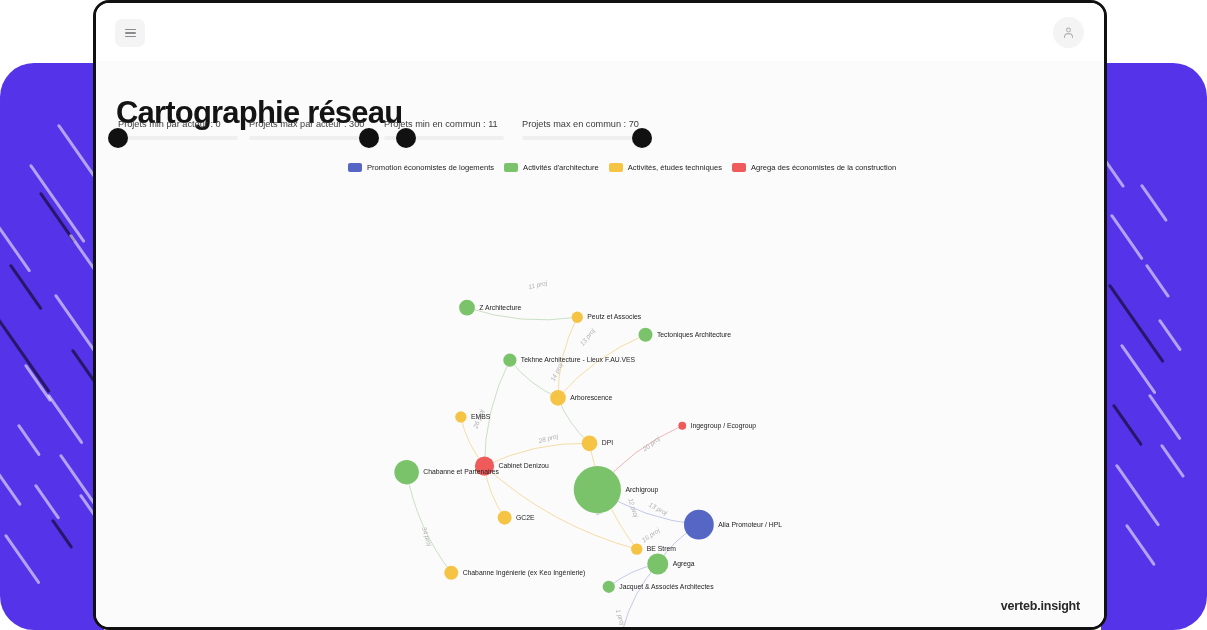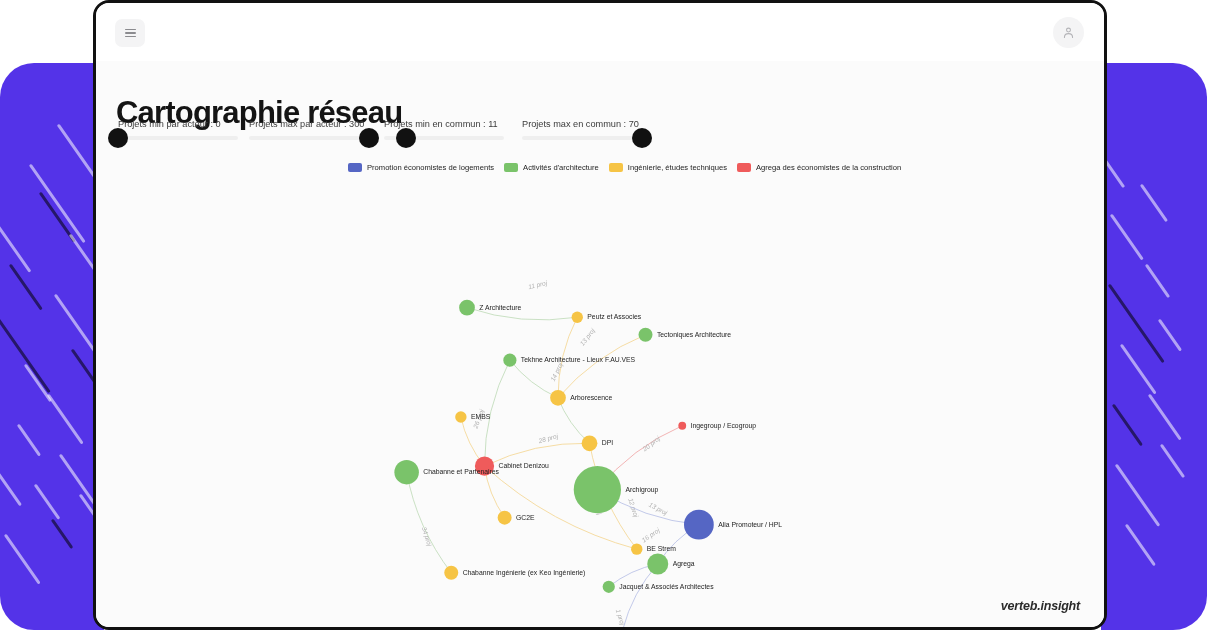--- a/index.html
+++ b/index.html
@@ -113,21 +113,20 @@
     dominant-baseline:middle;
   }
   .edge-line{fill:none;stroke-width:0.9;}
   .node-circle{cursor:pointer;}
 
   
   #brand{
     position:absolute;right:24px;bottom:14px;
     font-size:12.5px;font-weight:bold;color:#2a2a2a;
     letter-spacing:-0.2px;
-    font-style:italic;
   }
 </style>
 </head>
 <body>
 
 <div class="purple-panel" id="purple-left">
   <div class="stripes">
       <div class="stripe lt" style="left: -10px; top: 150px; width: 70px;"></div>
       <div class="stripe lt" style="left: 30px; top: 100px; width: 95px;"></div>
       <div class="stripe lt" style="left: 58px; top: 60px; width: 80px;"></div>
@@ -218,21 +217,21 @@
         <div class="legend-item">
           <span class="legend-swatch" style="background: rgb(85, 102, 196);"></span>
           <span class="legend-text">Promotion économistes de logements</span>
         </div>
         <div class="legend-item">
           <span class="legend-swatch" style="background: rgb(122, 195, 106);"></span>
           <span class="legend-text">Activités d'architecture</span>
         </div>
         <div class="legend-item">
           <span class="legend-swatch" style="background: rgb(246, 196, 69);"></span>
-          <span class="legend-text">Ingénierie, études techniques</span>
+          <span class="legend-text">Activités, études techniques</span>
         </div>
         <div class="legend-item">
           <span class="legend-swatch" style="background: rgb(239, 91, 91);"></span>
           <span class="legend-text">Agrega des économistes de la construction</span>
         </div>
       </div>
 
     <div id="graph-canvas">
       <svg id="graph-svg" viewBox="0 0 1008 512" preserveAspectRatio="xMidYMid meet">
           <g>

